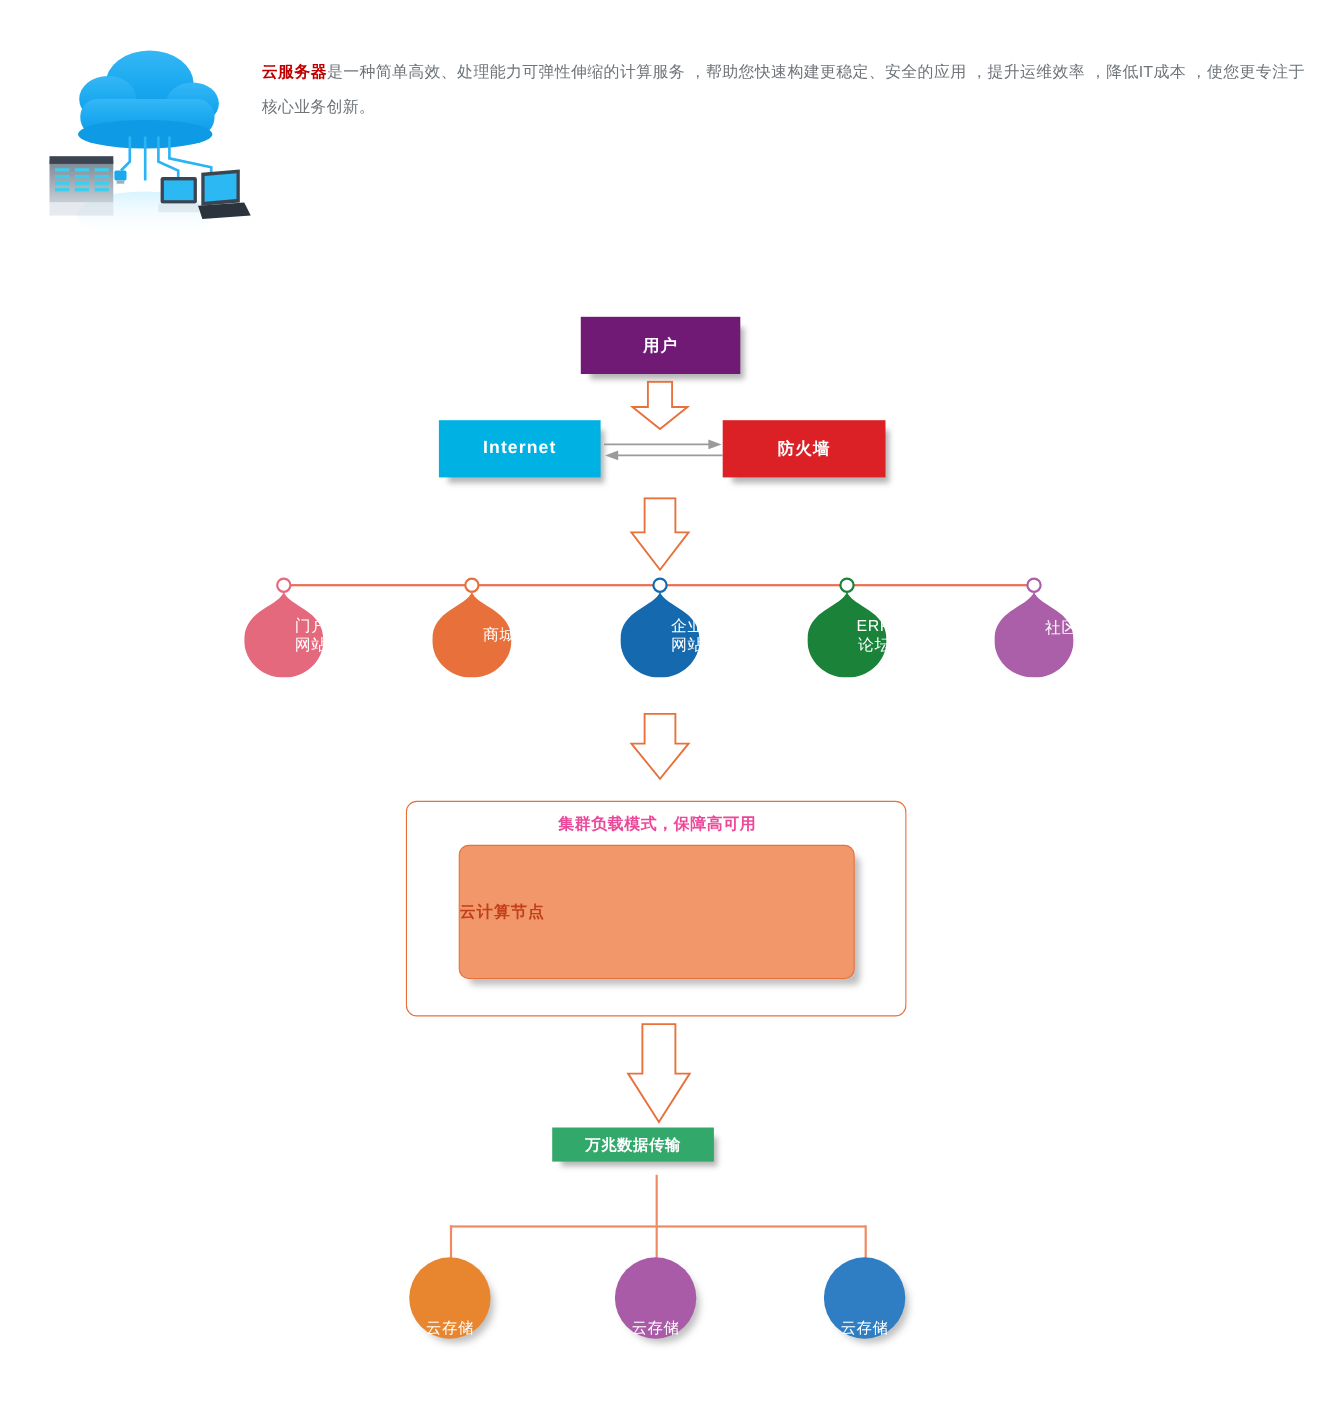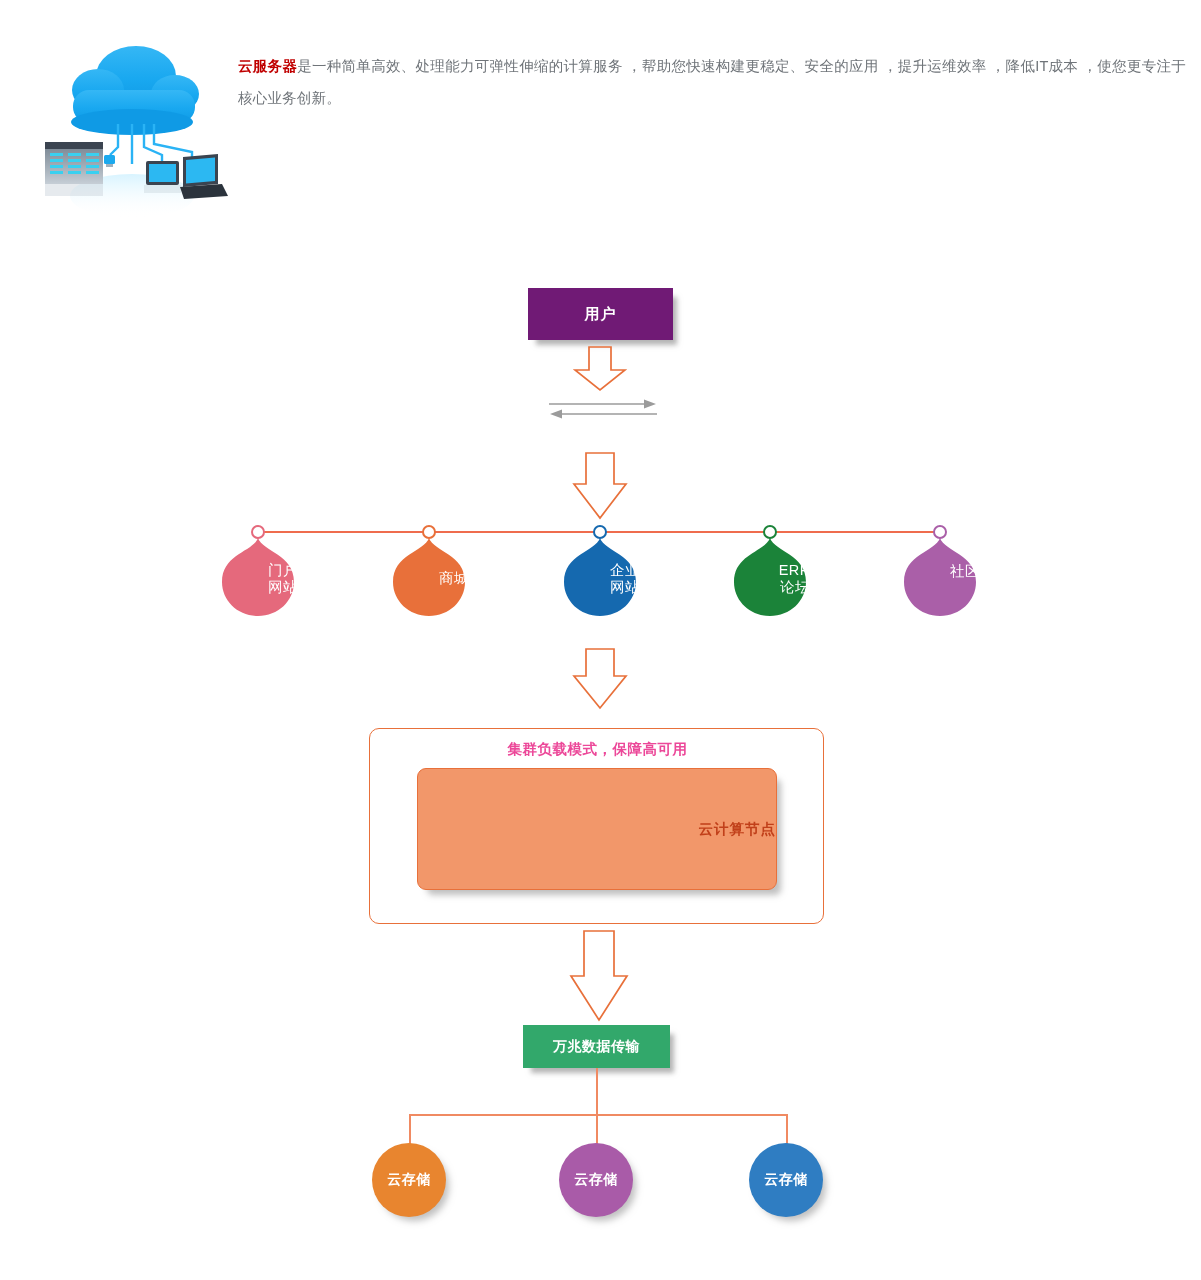--- a/index.html
+++ b/index.html
@@ -29,21 +29,21 @@
 
   
   .node {
     position: absolute; display: flex; align-items: center; justify-content: center;
     color: #fff; font-weight: bold; font-size: 15px; letter-spacing: 1px;
     box-shadow: 6px 7px 5px -2px rgba(120,120,120,0.55);
   }
   .node.users   { left: 528px; top: 58px;  width: 145px; height: 52px; }
   .node.inet    { left: 399px; top: 152px; width: 147px; height: 52px; font-size: 16px; }
   .node.fw      { left: 657px; top: 152px; width: 148px; height: 52px; }
-  .node.trans   { left: 523px; top: 795px; width: 147px; height: 43px; font-size: 14px; letter-spacing: 0.5px; }
+  .node.trans   { left: 502px; top: 795px; width: 147px; height: 31px; font-size: 14px; letter-spacing: 0.5px; }
 
   
   .bidir { position: absolute; left: 549px; top: 165px; width: 108px; height: 28px; }
 
   
   .bigarrow { position: absolute; }
   .bigarrow svg { display: block; }
 
   
   .pin-line {
@@ -69,33 +69,33 @@
     position: absolute; left: 369px; top: 498px; width: 455px; height: 196px;
     border: 1.4px solid #e8703a; border-radius: 10px; background: #fff;
   }
   .cluster-title {
     position: absolute; left: 0; top: 11px; width: 455px; text-align: center;
     font-size: 14.5px; font-weight: bold; color: #ec4899; letter-spacing: 0.5px;
   }
   .cluster-inner {
     position: absolute; left: 47px; top: 39px; width: 360px; height: 122px;
     background: #f2976a; border: 1px solid #e8703a; border-radius: 9px;
-    display: flex; align-items: center; justify-content: flex-end;
+    display: flex; align-items: center; justify-content: flex-start;
     color: #c1401a; font-weight: bold; font-size: 14.5px; letter-spacing: 1px;
     box-shadow: 7px 8px 6px -3px rgba(130,130,130,0.5);
   }
 
   
   .conn { position: absolute; background: #f08a62; }
   .conn.vline { width: 1.6px; }
   .conn.hline { height: 1.6px; }
 
   .store { position: absolute; width: 74px; height: 74px; border-radius: 50%;
-    display: flex; align-items: center; justify-content: center;
-    color: #fff; font-weight: bold; font-size: 14px; letter-spacing: 0.5px;
+    display: flex; align-items: flex-end; justify-content: center;
+    color: #fff; font-weight: normal; font-size: 14px; letter-spacing: 0.5px;
     box-shadow: 5px 6px 7px -2px rgba(130,130,130,0.5);
   }
 </style>
 </head>
 <body>
 
 <div class="page">
 
   <div class="intro">
 
@@ -181,30 +181,36 @@
     <div class="node users" style="background: #701a75;">
       <span>用户</span>
     </div>
 
     <div class="bigarrow" style="left:573px; top:116px;">
       <svg width="54" height="46" viewBox="0 0 54 46">
         <path d="M16,1 L38,1 L38,24 L52,24 L27,44 L2,24 L16,24 Z" fill="none" stroke="#e8703a" stroke-width="1.7"></path>
       </svg>
     </div>
 
+    <div class="node inet" style="background: rgb(0, 178, 227);">
+      <span>Internet</span>
+    </div>
 
     <div class="bidir">
       <svg width="108" height="28" viewBox="0 0 108 28">
         <path d="M0,9 L98,9" stroke="#9b9b9b" stroke-width="1.6" fill="none"></path>
         <path d="M95,4.5 L107,9 L95,13.5 Z" fill="#9b9b9b"></path>
         <path d="M108,19 L10,19" stroke="#9b9b9b" stroke-width="1.6" fill="none"></path>
         <path d="M13,14.5 L1,19 L13,23.5 Z" fill="#9b9b9b"></path>
       </svg>
     </div>
 
+    <div class="node fw" style="background: rgb(219, 32, 38);">
+      <span>防火墙</span>
+    </div>
 
     <div class="bigarrow" style="left:572px; top:222px;">
       <svg width="56" height="68" viewBox="0 0 56 68">
         <path d="M14,1 L42,1 L42,32 L54,32 L28,66 L2,32 L14,32 Z" fill="none" stroke="#e8703a" stroke-width="1.7"></path>
       </svg>
     </div>
 
     <div class="pin-line"></div>
 
     <div id="pin-row">

